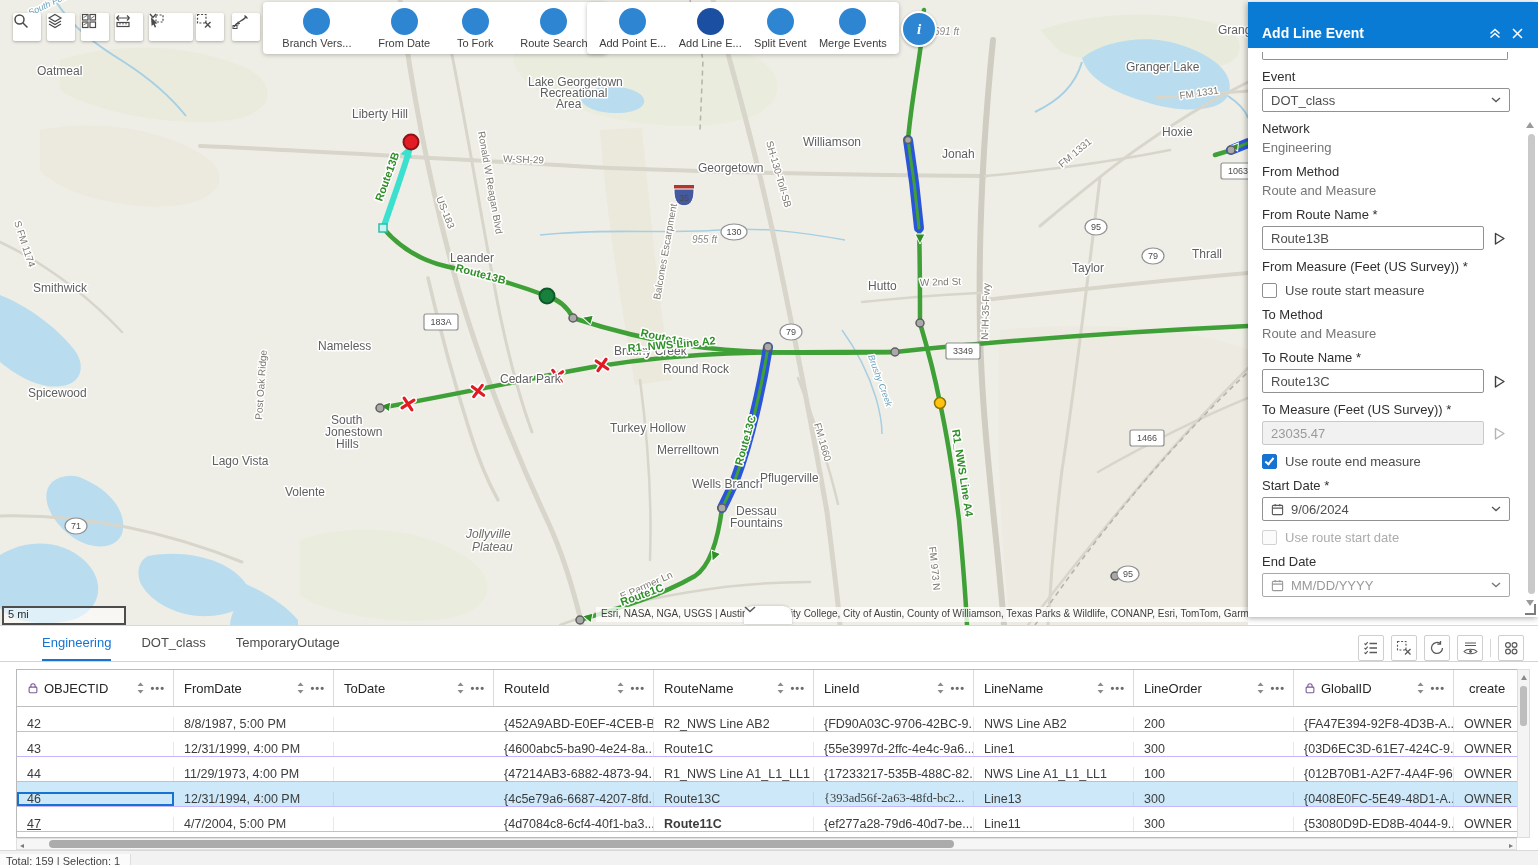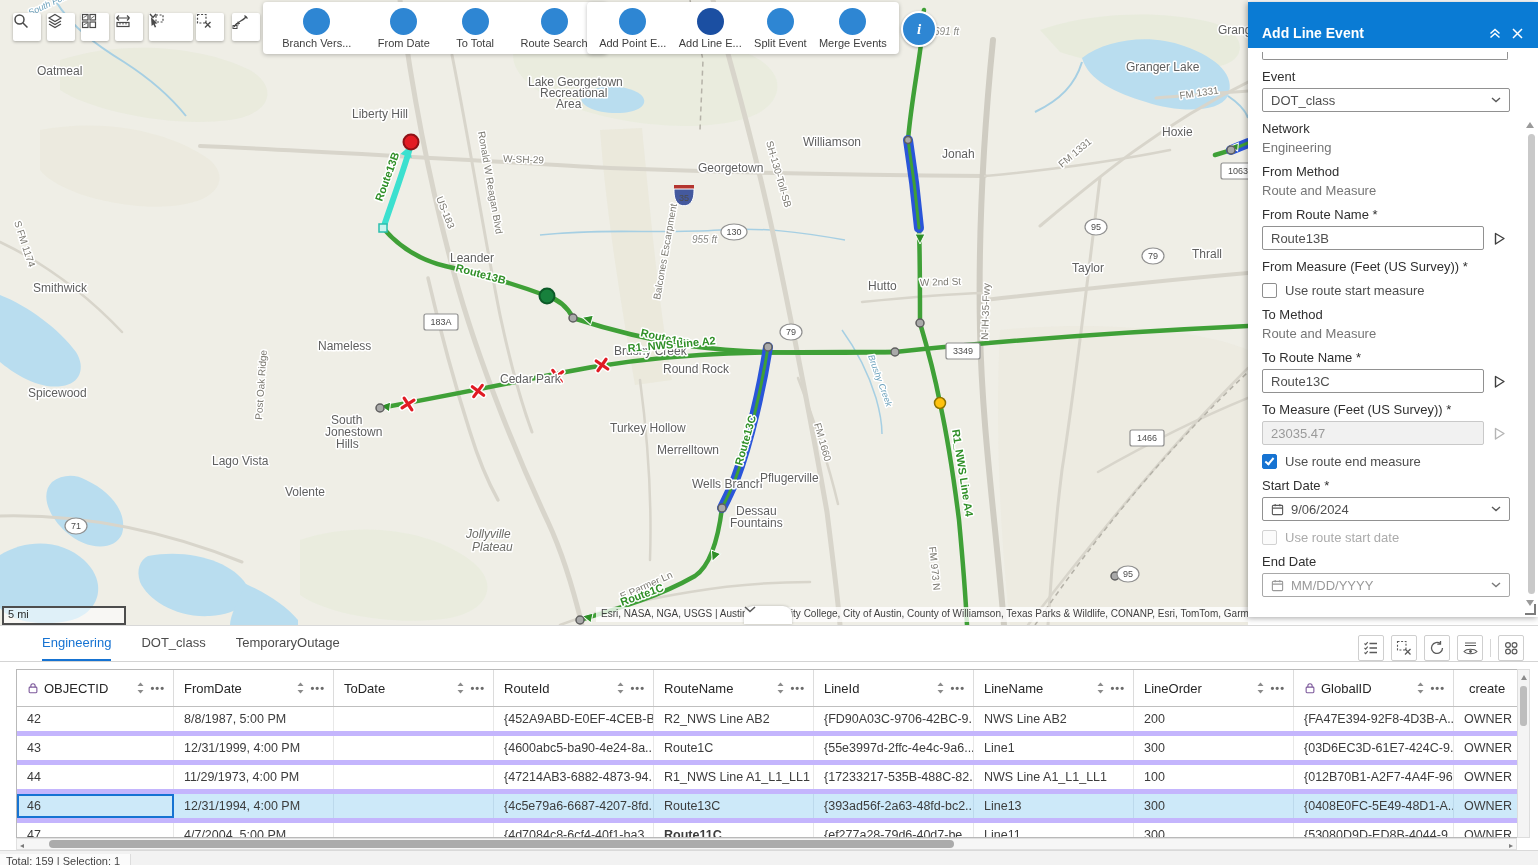--- a/index.html
+++ b/index.html
@@ -78,21 +78,21 @@
   .tabs-line{position:absolute;left:0;right:0;top:35px;height:1px;background:#d4d4d4;}
   .tbl-tools{position:absolute;right:14px;top:9px;display:flex;align-items:center;gap:7px;}
   .tbtn{width:24px;height:24px;border:1px solid #cfcfcf;border-radius:2px;background:#fff;display:flex;align-items:center;justify-content:center;cursor:pointer;}
   .tsep{width:1px;height:18px;background:#d6d6d6;}
 
   .tablewrap{position:absolute;left:16px;top:43px;width:1501px;height:167px;border:1px solid #b9b9b9;box-sizing:content-box;overflow:hidden;background:#3b82f6;}
   .thead{display:flex;height:36px;border-bottom:1px solid #bfbfbf;background:#fff;}
   .th{display:flex;align-items:center;gap:5px;padding:0 8px 0 10px;box-sizing:border-box;border-right:1px solid #dcdcdc;font-size:13px;color:#262626;flex:none;overflow:hidden;white-space:nowrap;}
   .th .grow{flex:1;}
   .hdots{letter-spacing:1px;color:#6b6b6b;font-weight:bold;font-size:11px;cursor:pointer;}
-  .tr{display:flex;height:24px;border-bottom:5px solid #c4b5fd;background:#fff;}
+  .tr{display:flex;height:24px;border-bottom:1px solid #c4b5fd;background:#fff;align-items:flex-end;}
   .tr.sel{background:#cde9f9;}
   .td{display:flex;align-items:center;padding:0 8px 0 10px;box-sizing:border-box;border-right:1px solid #e8e8e8;
     font-size:12.5px;color:#3c3c3c;flex:none;overflow:hidden;white-space:nowrap;}
   .tr.sel .td{border-right-color:#bcd9ec;}
   .tr.sel .td.selcell{outline:2px solid #1673d2;outline-offset:-2px;}
   .partialclip{height:11px;overflow:hidden;}
   .vscroll{position:absolute;left:1517px;top:43px;width:13px;height:169px;background:#f4f4f4;border:1px solid #ddd;box-sizing:border-box;}
   .vthumb{position:absolute;left:2px;top:16px;width:7px;height:40px;background:#bdbdbd;border-radius:3px;}
   .varr-up{position:absolute;left:3px;top:5px;width:0;height:0;border-left:3.5px solid transparent;border-right:3.5px solid transparent;border-bottom:5px solid #8a8a8a;}
   .hscroll{position:absolute;left:16px;top:212px;width:1501px;height:12px;background:#f6f6f6;border:1px solid #e0e0e0;box-sizing:border-box;}
@@ -417,21 +417,21 @@
             </svg>
         </span>
         <span class="tb-label">From Date</span>
       </div>
       <div class="tb-item">
         <span class="tb-circle">
           <svg width="15" height="15" viewBox="0 0 15 15">
               <path d="M1.5 2 H13.5 L9 7.5 V12 L6 10 V7.5 Z" fill="none" stroke="#fff" stroke-width="1.3" stroke-linejoin="round"></path>
             </svg>
         </span>
-        <span class="tb-label">To Total</span>
+        <span class="tb-label">To Fork</span>
       </div>
       <div class="tb-item">
         <span class="tb-circle">
           <svg width="15" height="15" viewBox="0 0 15 15">
               <circle cx="6.5" cy="6.5" r="4" fill="none" stroke="#fff" stroke-width="1.3"></circle>
               <path d="M9.5 9.5 L13.5 13.5" stroke="#fff" stroke-width="1.3"></path>
               <path d="M4.8 7.5 C5.8 6 7.2 7.5 8.2 5.8" fill="none" stroke="#fff" stroke-width="1"></path>
             </svg>
         </span>
         <span class="tb-label">Route Search</span>
@@ -786,21 +786,21 @@
             <div class="td" style="width: 160px;">100</div>
             <div class="td" style="width: 160px;">{012B70B1-A2F7-4A4F-96...</div>
             <div class="td" style="width: 64px;">OWNER</div>
           </div>
           <div class="tr sel">
             <div class="td selcell" style="width: 157px;">46</div>
             <div class="td" style="width: 160px;">12/31/1994, 4:00 PM</div>
             <div class="td" style="width: 160px;"></div>
             <div class="td" style="width: 160px;">{4c5e79a6-6687-4207-8fd...</div>
             <div class="td" style="width: 160px;">Route13C</div>
-            <div class="td" style="width: 160px;">{393ad56f-2a63-48fd-bc2...</div>
+            <div class="td" style="width: 160px; font-family: Liberation Serif, serif;">{393ad56f-2a63-48fd-bc2...</div>
             <div class="td" style="width: 160px;">Line13</div>
             <div class="td" style="width: 160px;">300</div>
             <div class="td" style="width: 160px;">{0408E0FC-5E49-48D1-A...</div>
             <div class="td" style="width: 64px;">OWNER</div>
           </div>
           <div class="tr">
             <div class="td" style="width: 157px; text-decoration: underline;">47</div>
             <div class="td" style="width: 160px;">4/7/2004, 5:00 PM</div>
             <div class="td" style="width: 160px;"></div>
             <div class="td" style="width: 160px;">{4d7084c8-6cf4-40f1-ba3...</div>

